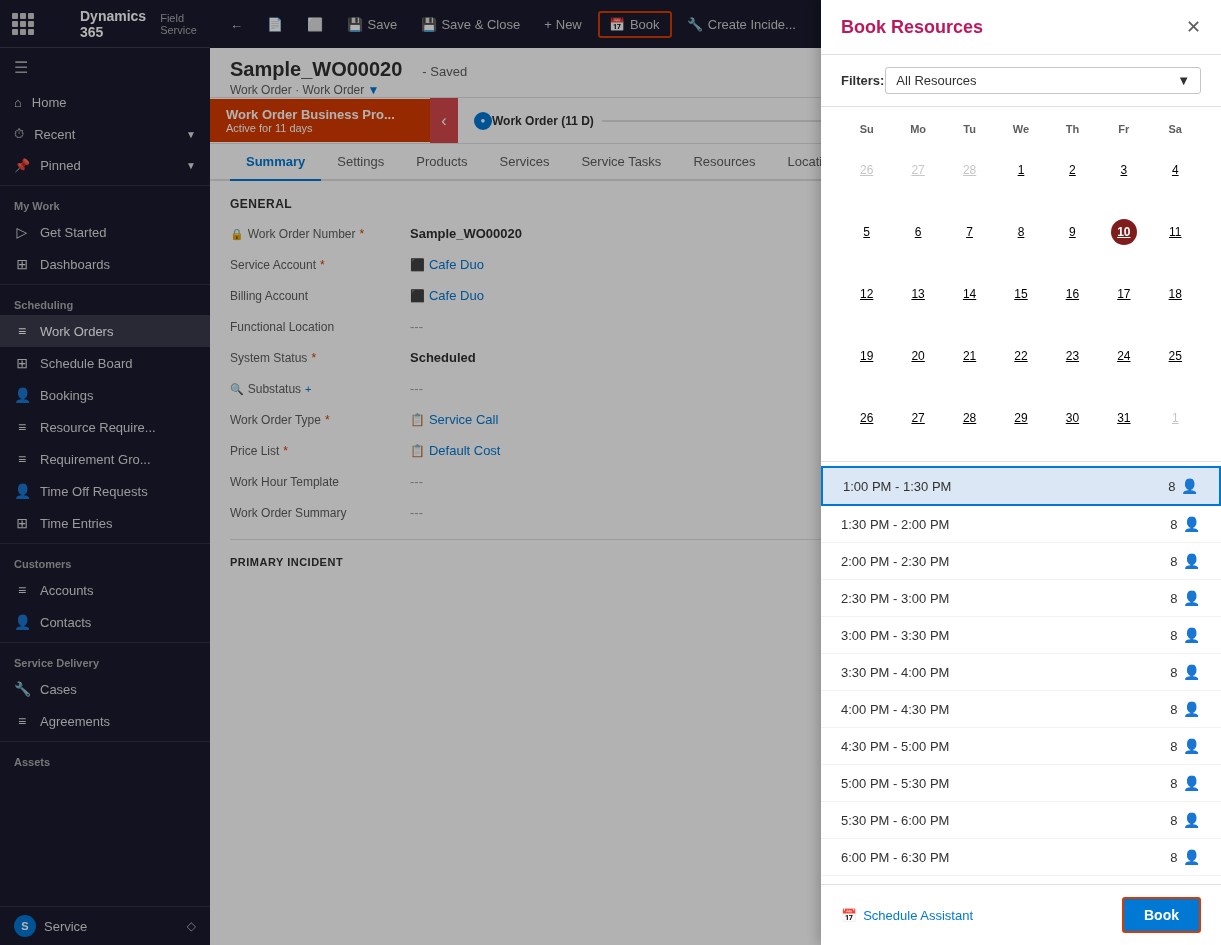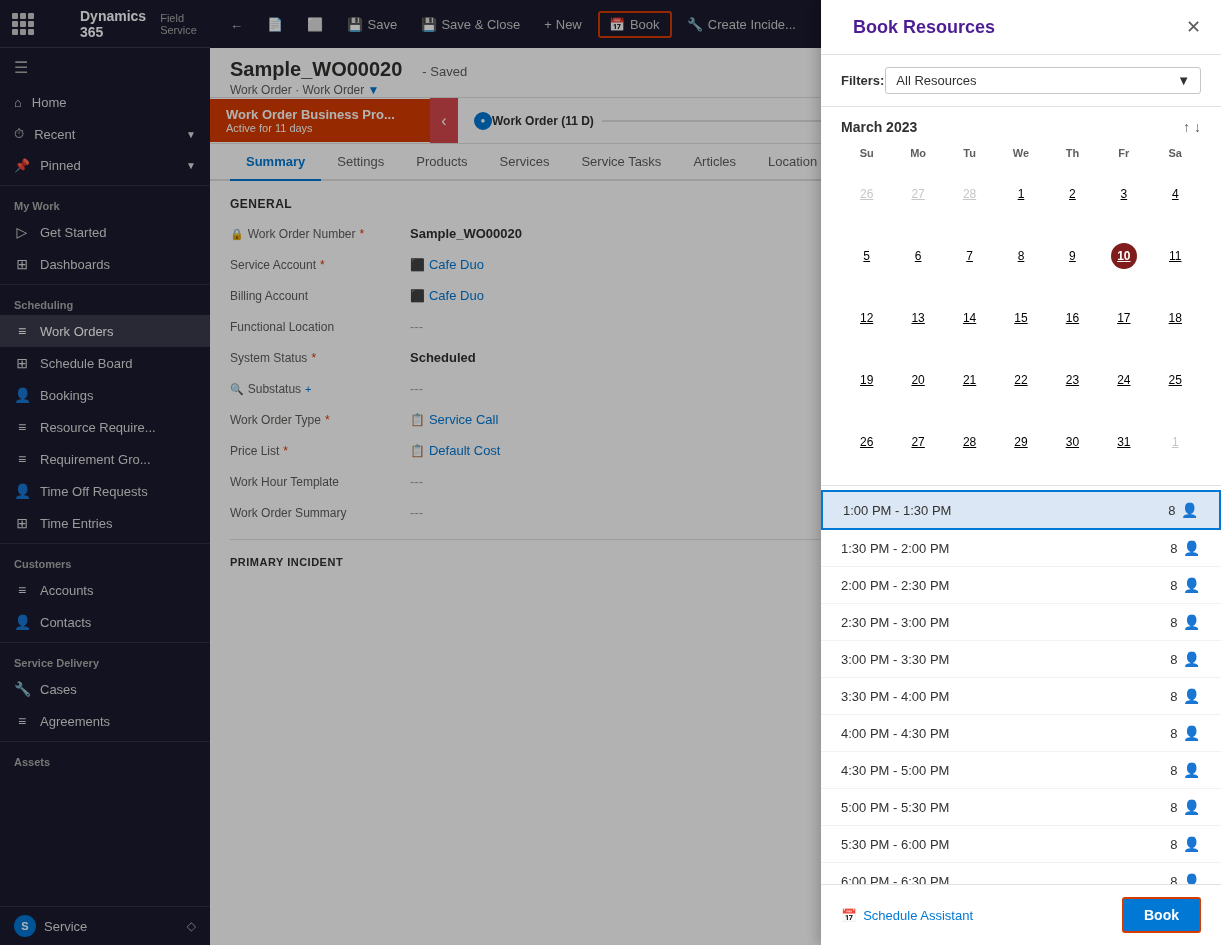--- a/index.html
+++ b/index.html
@@ -242,21 +242,21 @@
       flex-direction: column;
       box-shadow: -4px 0 12px rgba(0,0,0,0.2);
     }
     .book-panel-header {
       padding: 16px 20px;
       border-bottom: 1px solid #e0e0e0;
       display: flex;
       align-items: center;
       justify-content: space-between;
     }
-    .book-panel-title { font-size: 18px; font-weight: 600; color: #4c1d95; margin-left: 12px; }
+    .book-panel-title { font-size: 18px; font-weight: 600; color: #be185d; }
     .close-btn { background: none; border: none; cursor: pointer; font-size: 18px; color: #605e5c; }
 
     
     .filters-row {
       padding: 12px 20px;
       display: flex;
       align-items: center;
       gap: 1px;
       border-bottom: 1px solid #e0e0e0;
     }
@@ -519,21 +519,21 @@
       </div>
     </div>
   </div>
 
   <div class="tabs-bar">
     <div class="tab active">Summary</div>
     <div class="tab">Settings</div>
     <div class="tab">Products</div>
     <div class="tab">Services</div>
     <div class="tab">Service Tasks</div>
-    <div class="tab">Articles</div>
+    <div class="tab">Resources</div>
     <div class="tab">Location</div>
   </div>
 
   <div class="form-area">
     <div class="form-left">
       <div class="section-title">GENERAL</div>
 
       <div class="form-row">
         <div class="form-label">
           <span class="lock-icon">🔒</span>
@@ -647,27 +647,20 @@
 
   <div class="filters-row">
     <span class="filters-label">Filters:</span>
     <div class="filter-select">
       <span>All Resources</span>
       <span>▼</span>
     </div>
   </div>
 
   <div class="calendar-section">
-    <div class="calendar-header">
-      <span class="calendar-month">March 2023</span>
-      <div style="display:flex;gap:4px;">
-        <button class="cal-nav-btn">↑</button>
-        <button class="cal-nav-btn">↓</button>
-      </div>
-    </div>
     <div class="calendar-grid">
       <div class="cal-dow-row">
         <span class="cal-dow">Su</span>
         <span class="cal-dow">Mo</span>
         <span class="cal-dow">Tu</span>
         <span class="cal-dow">We</span>
         <span class="cal-dow">Th</span>
         <span class="cal-dow">Fr</span>
         <span class="cal-dow">Sa</span>
       </div>

